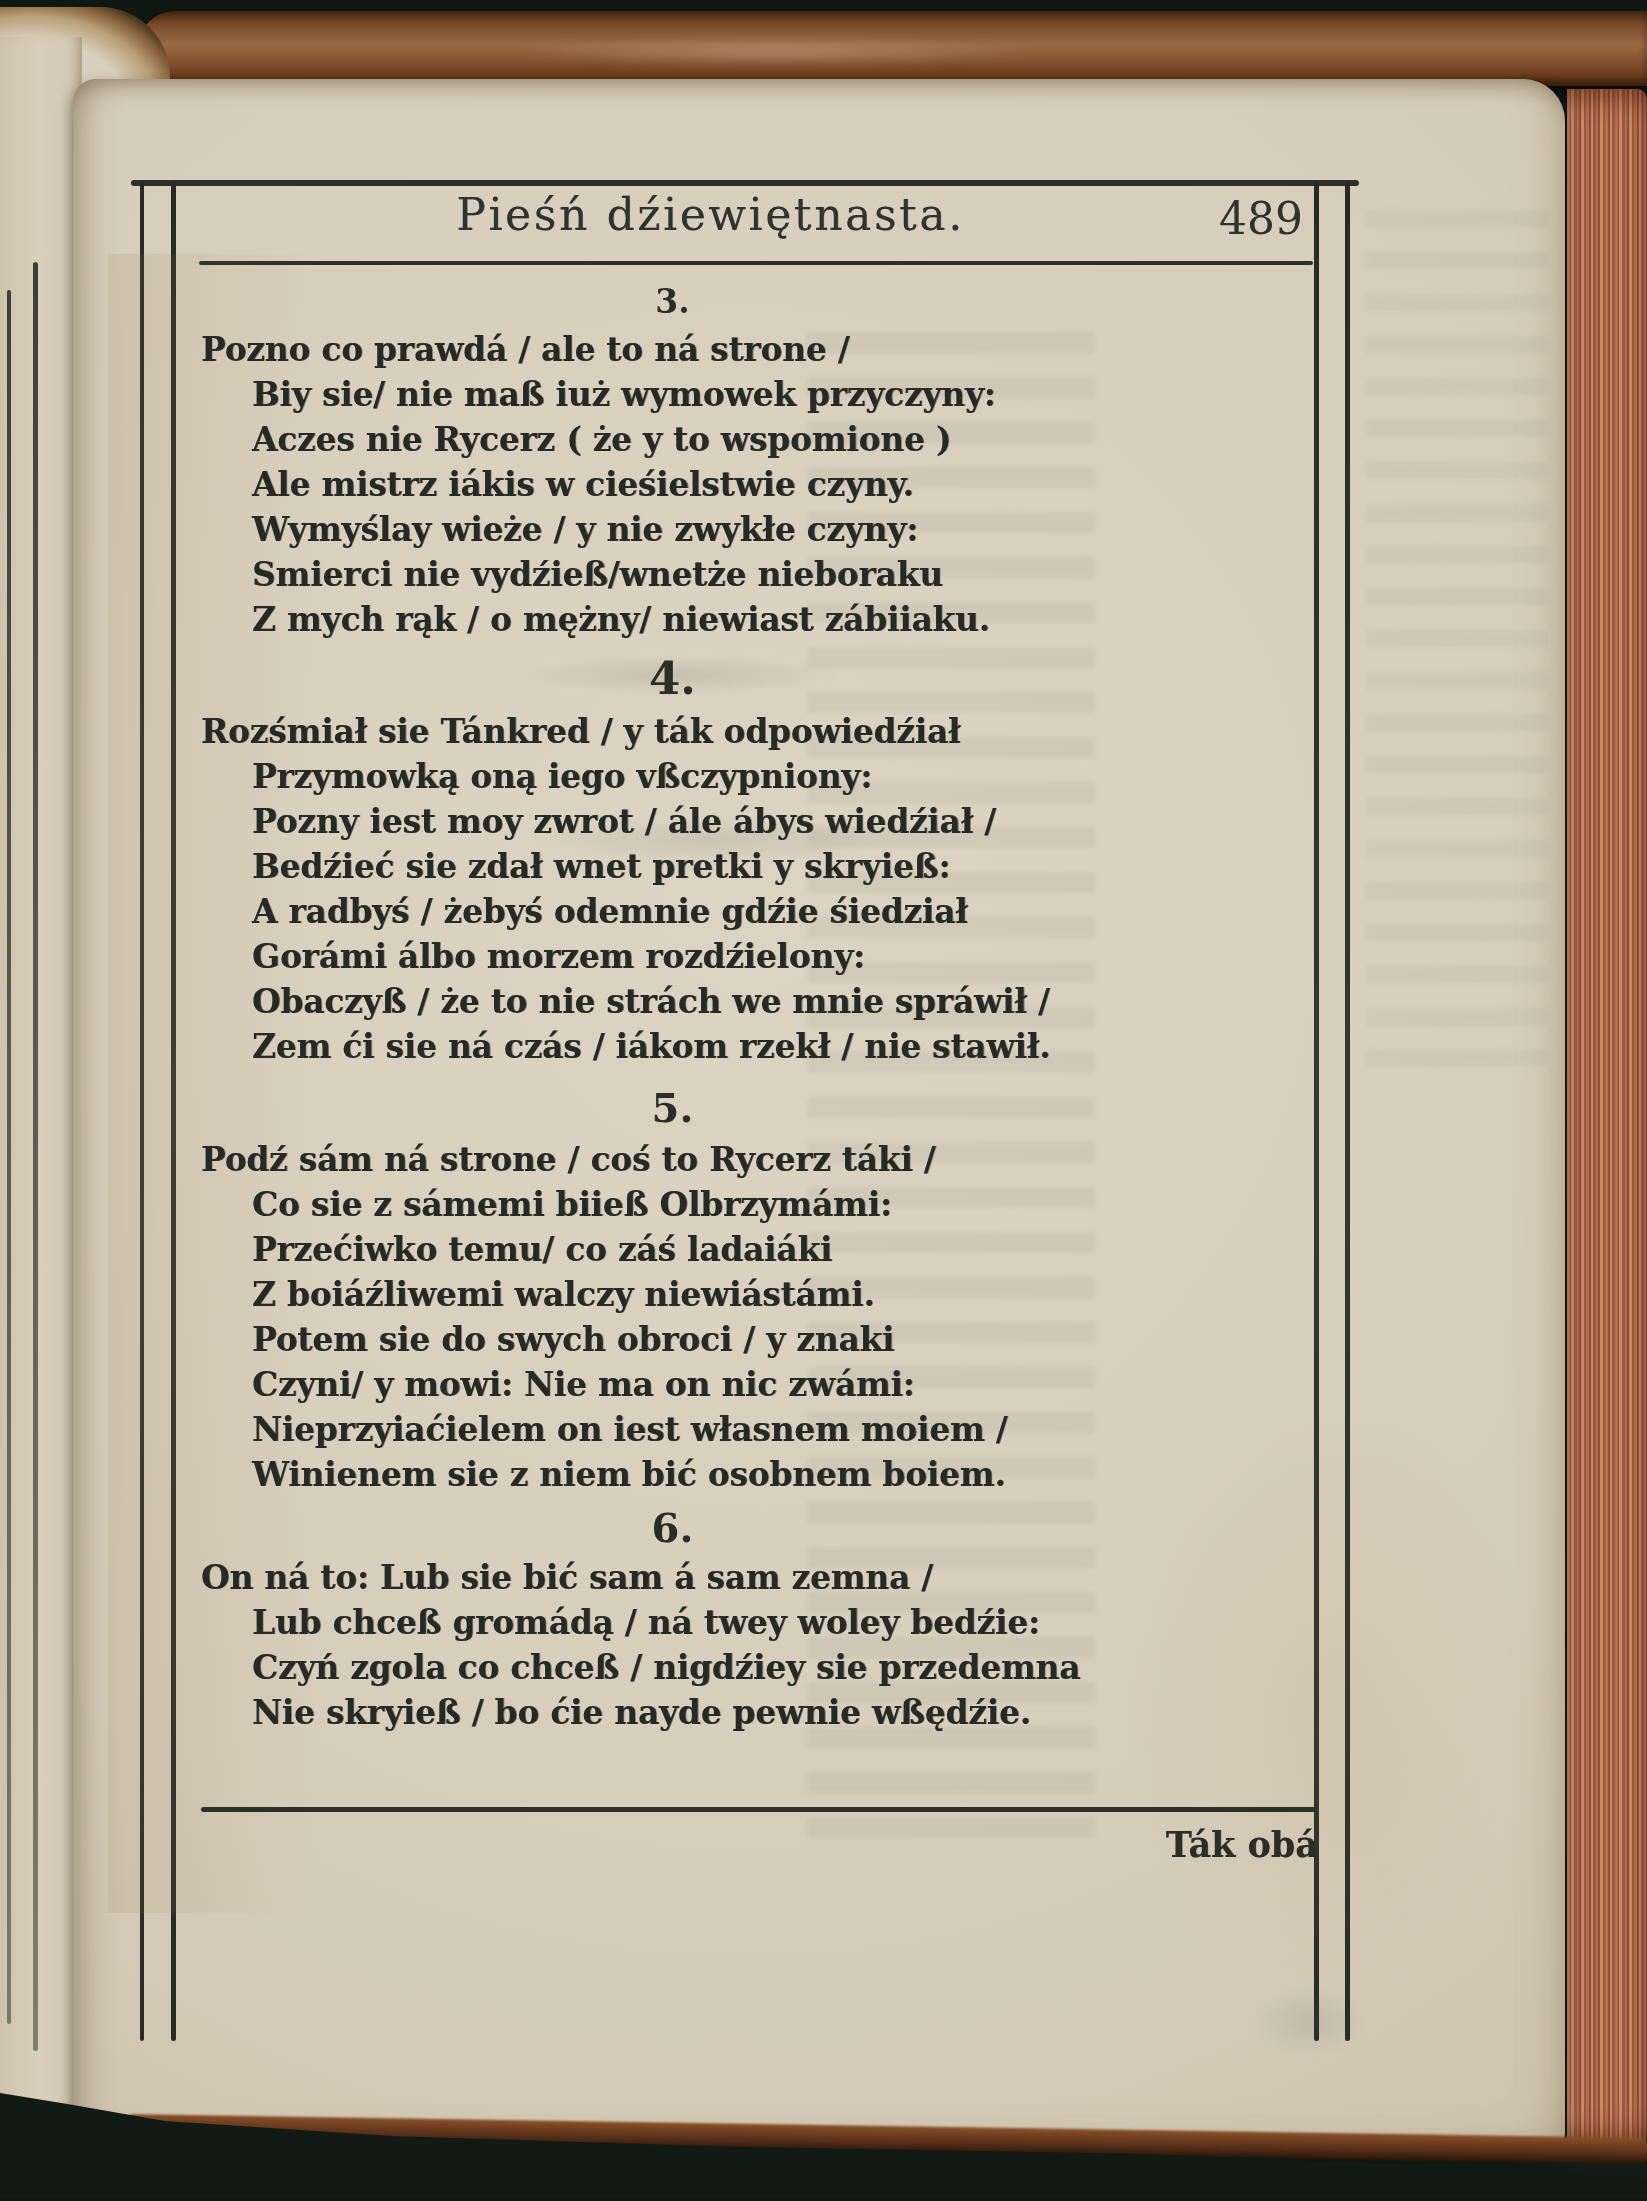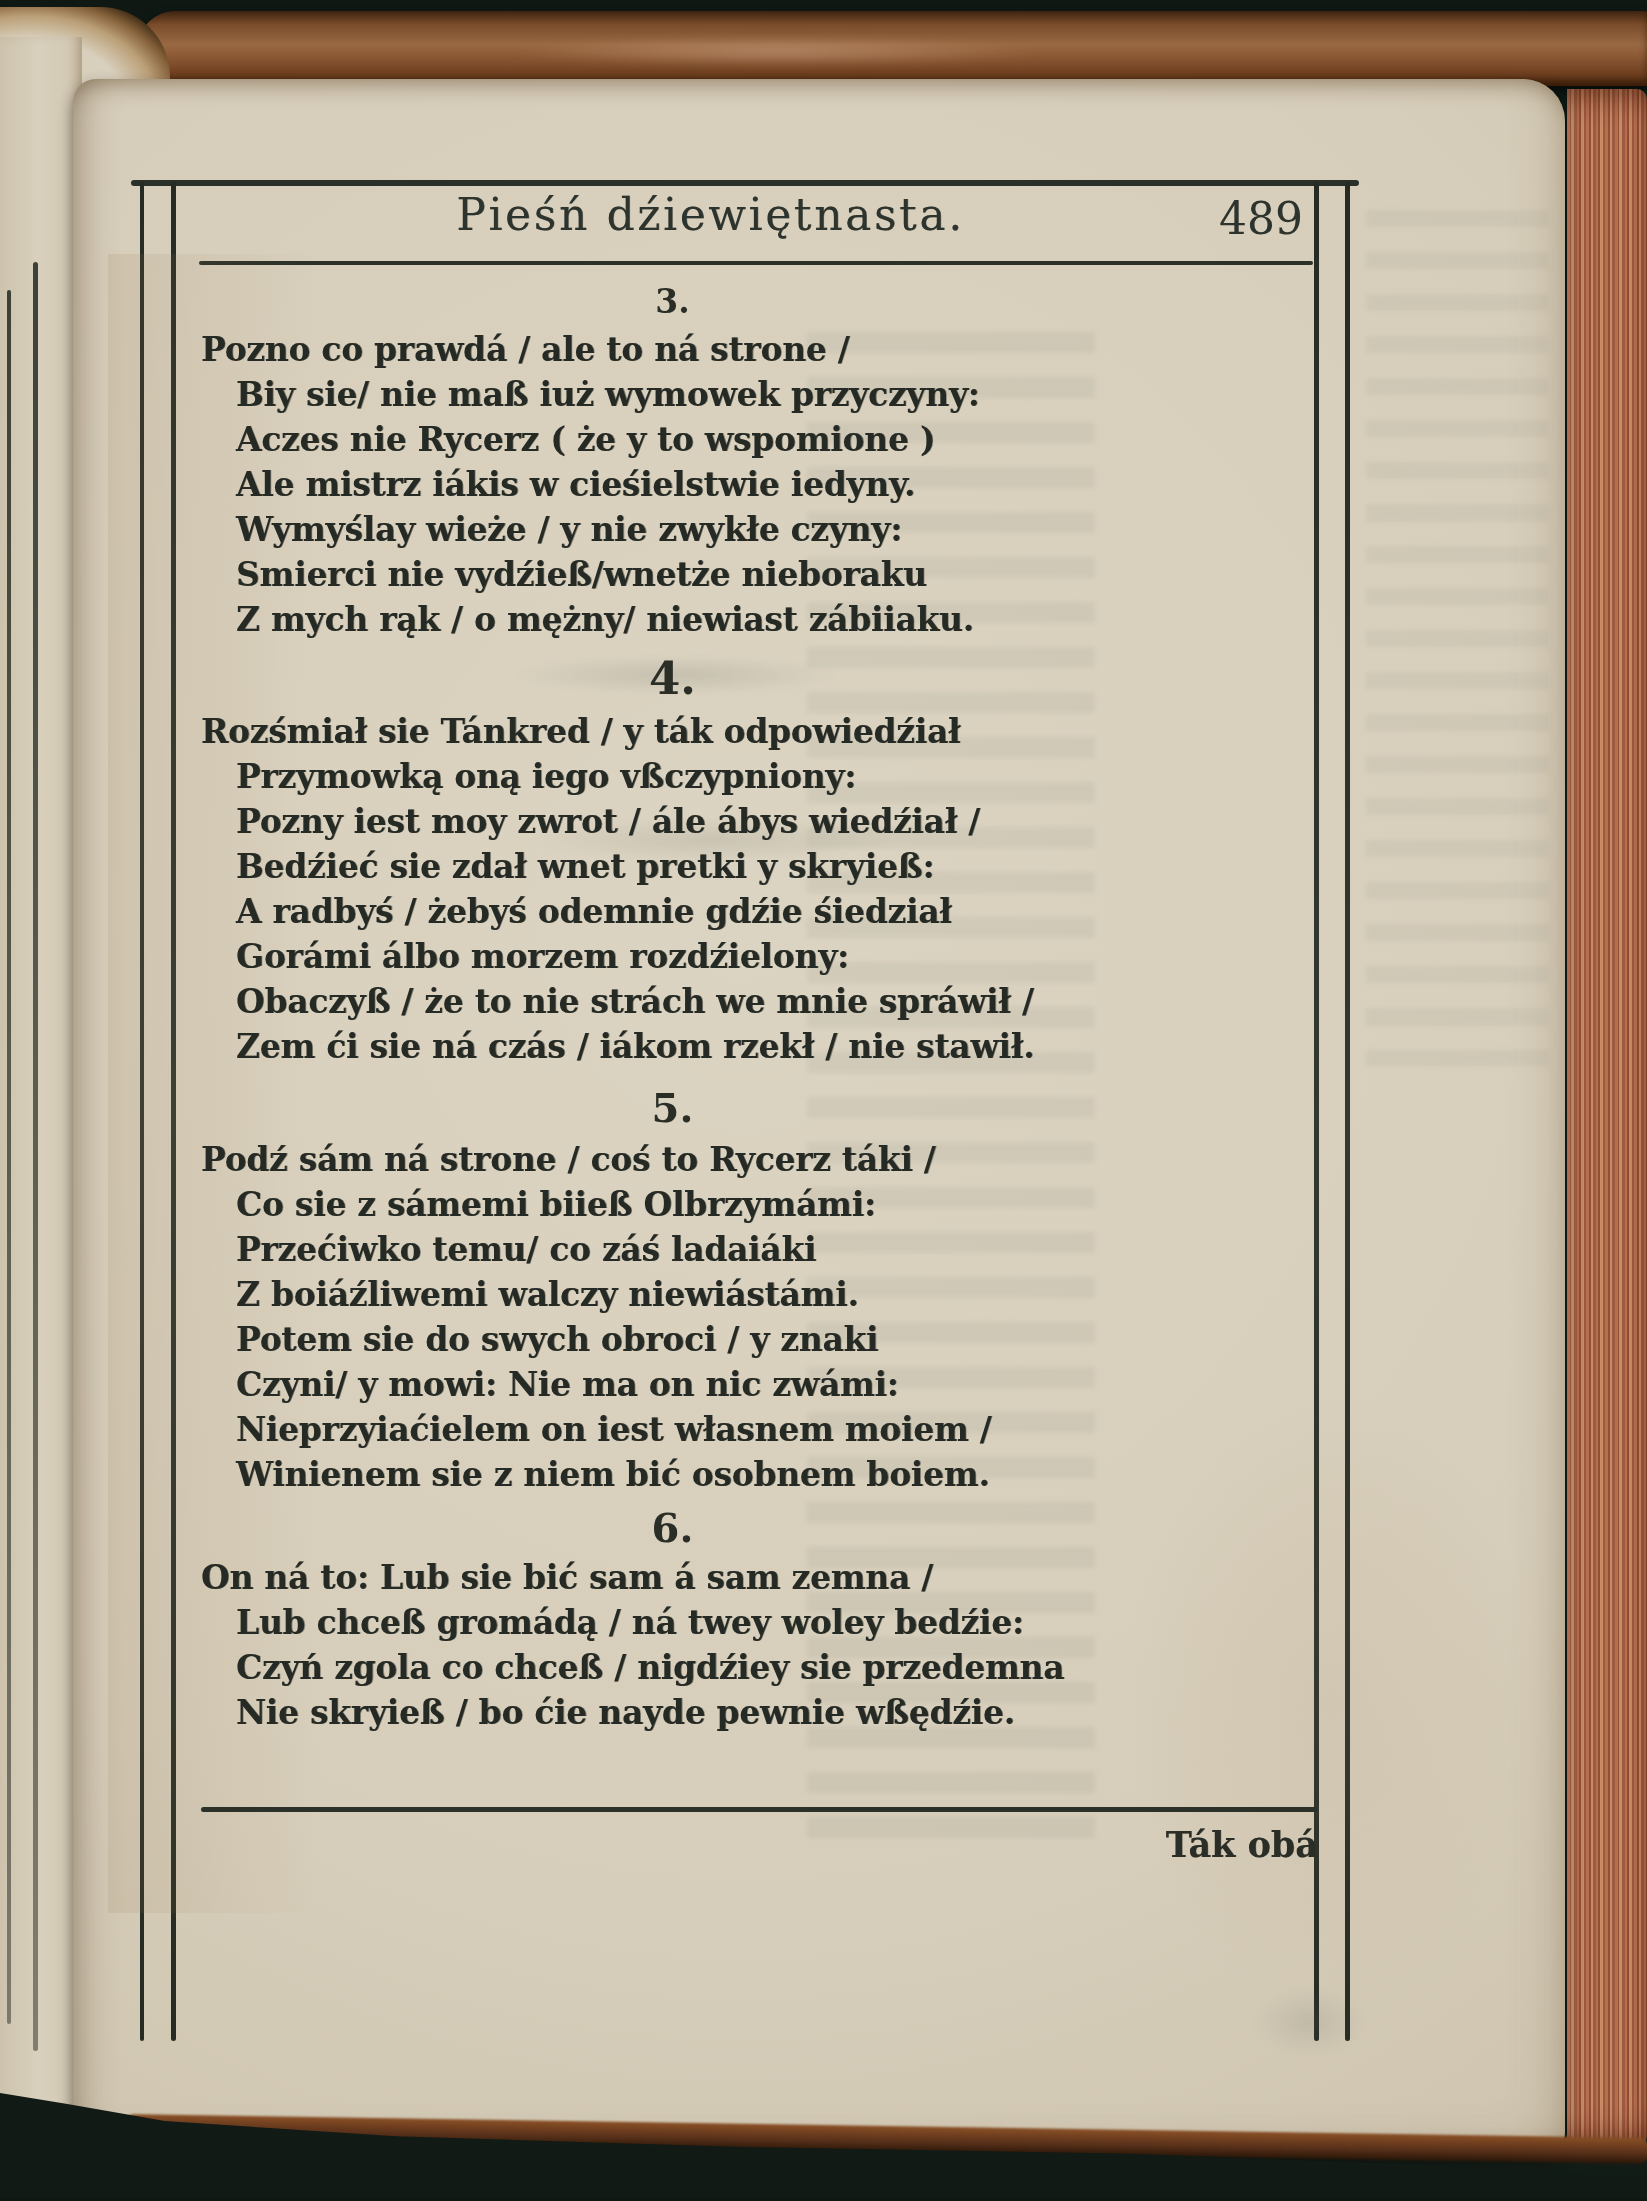--- a/index.html
+++ b/index.html
@@ -56,21 +56,21 @@
 
   
   .poem{position:absolute;left:128px;top:203px;width:943px;color:#262a24;}
   .stanza-num{text-align:center;font-weight:700;color:#2a2e27;}
   .n0{font-size:33px;line-height:40px;margin:0 0 5.2px;}
   .n1{font-size:45px;line-height:51px;margin:10.5px 0 5.2px;}
   .n2{font-size:40px;line-height:45px;margin:15.7px 0 7px;}
   .n3{font-size:40px;line-height:45px;margin:8.7px 0 5.2px;}
   .line{font-size:33px;line-height:45px;font-weight:700;letter-spacing:-0.3px;white-space:nowrap;
     text-shadow:0.8px 0.3px 0.6px rgba(38,42,36,.45);}
-  .line.ind{margin-left:35px;}
+  .line.ind{margin-left:51px;}
 
   
   .signature{position:absolute;left:332px;top:1740px;width:349px;text-align:center;
     font-size:40px;line-height:47px;font-weight:700;color:#2a2e27;
     text-shadow:0.7px 0.3px 0.6px rgba(38,42,36,.45);}
   .catchword{position:absolute;left:1031px;top:1745px;width:214px;text-align:right;
     font-size:35px;line-height:42px;font-weight:700;color:#2a2e27;
     text-shadow:0.5px 0.3px 0.5px rgba(38,42,36,.45);}
 
   
@@ -140,21 +140,21 @@
     <div class="ghost" id="g5"></div>
     <div class="stain" id="st1"></div>
     <div class="stain" id="st2"></div>
 
     <div class="poem">
         <div class="stanza-num n0">3.</div>
         <div class="stanza">
           <div class="line">Pozno co prawdá / ale to ná strone /</div>
           <div class="line ind">Biy sie/ nie maß iuż wymowek przyczyny:</div>
           <div class="line ind">Aczes nie Rycerz ( że y to wspomione )</div>
-          <div class="line ind">Ale mistrz iákis w cieśielstwie iedyny.</div>
+          <div class="line ind">Ale mistrz iákis w cieśielstwie czyny.</div>
           <div class="line ind">Wymyślay wieże / y nie zwykłe czyny:</div>
           <div class="line ind">Smierci nie vydźieß/wnetże nieboraku</div>
           <div class="line ind">Z mych rąk / o mężny/ niewiast zábiiaku.</div>
         </div>
         <div class="stanza-num n1">4.</div>
         <div class="stanza">
           <div class="line">Rozśmiał sie Tánkred / y ták odpowiedźiał</div>
           <div class="line ind">Przymowką oną iego vßczypniony:</div>
           <div class="line ind">Pozny iest moy zwrot / ále ábys wiedźiał /</div>
           <div class="line ind">Bedźieć sie zdał wnet pretki y skryieß:</div>

